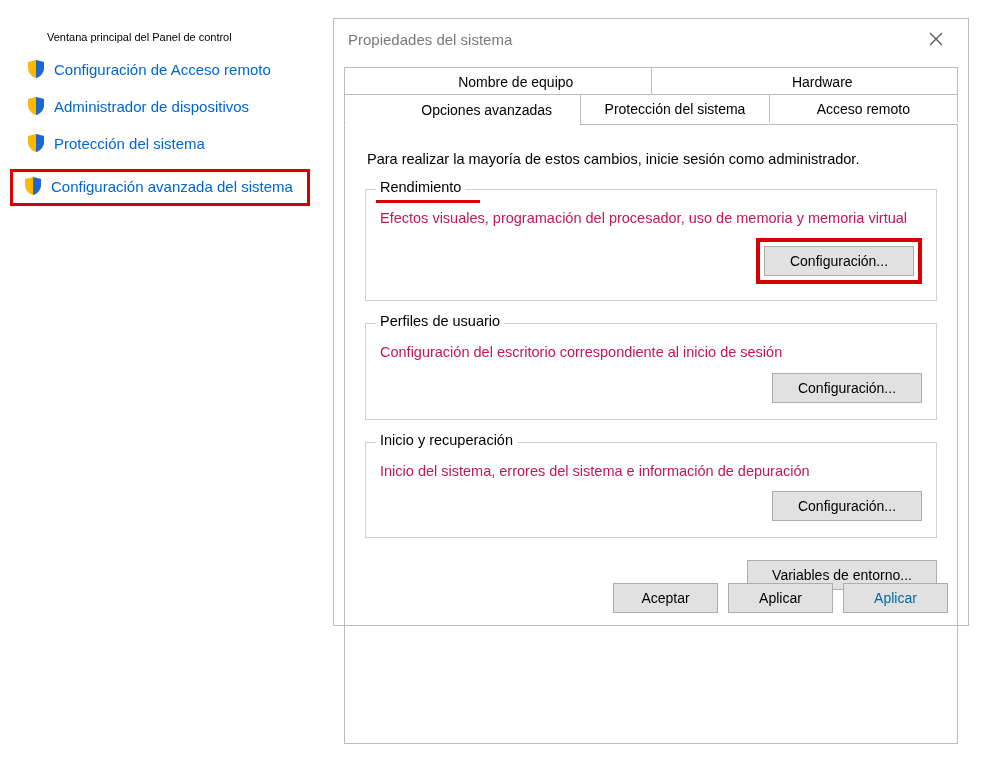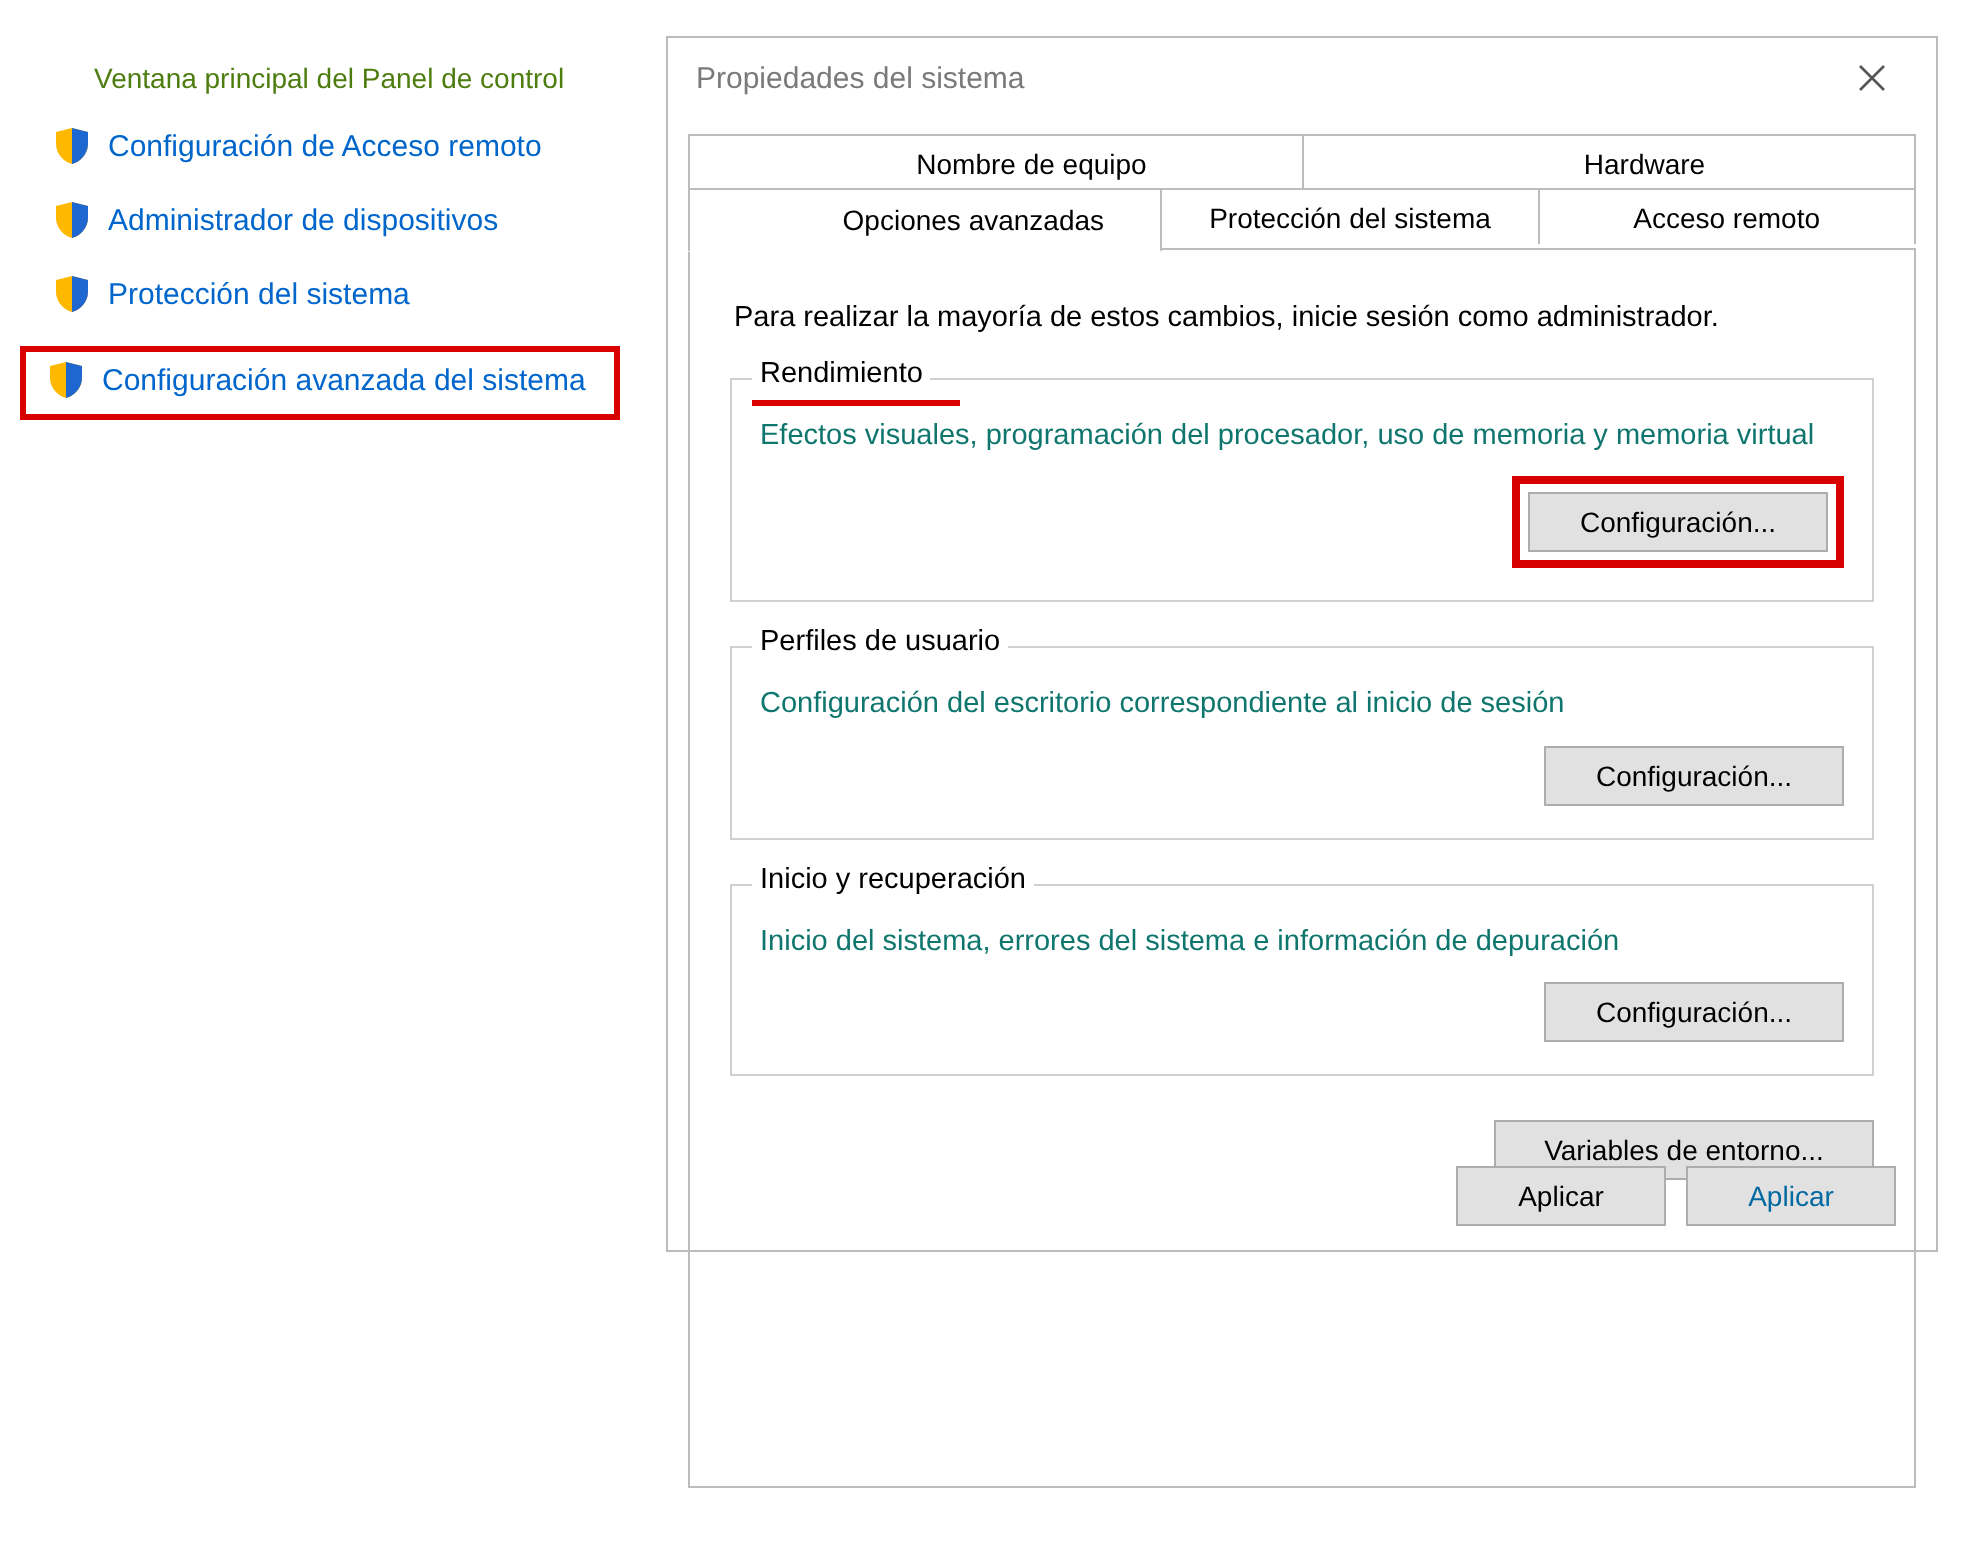--- a/index.html
+++ b/index.html
@@ -19,22 +19,22 @@
 
     
     .sidebar {
       position: absolute;
       left: 0;
       top: 20px;
       width: 310px;
       padding-left: 22px;
     }
     .cp-home {
-      color: #4d7c0f;
-      font-size: 14px;
+      color: #000000;
+      font-size: 11px;
       margin: 10px 25px 4px 25px;
       line-height: 1.35;
       cursor: pointer;
     }
     .side-item {
       display: flex;
       align-items: flex-start;
       gap: 8px;
       margin: 12px 0;
       color: #0066cc;
@@ -154,21 +154,21 @@
       display:block;
       height:3px;
       width: 104px;
       background:#d80000;
       position:absolute;
       top: 10px;
       left: 10px;
     }
     .group-desc {
       font-size: 14.5px;
-      color:#0f766e;
+      color:#be185d;
       margin: 4px 0 10px 0;
       line-height: 1.4;
     }
     .btn-row {
       display:flex;
       justify-content:flex-end;
     }
     button.win {
       background: #e1e1e1;
       border: 1px solid #adadad;
@@ -303,16 +303,17 @@
         </div>
       </div>
 
       <div class="env-row">
         <button class="win" style="min-width:190px">Variables de entorno...</button>
       </div>
     </div>
   </div>
 
   <div class="dlg-buttons">
+    <button class="win">Aceptar</button>
     <button class="win">Aplicar</button>
     <button class="win" disabled="">Aplicar</button>
   </div>
 </div>
 
 </body></html>

